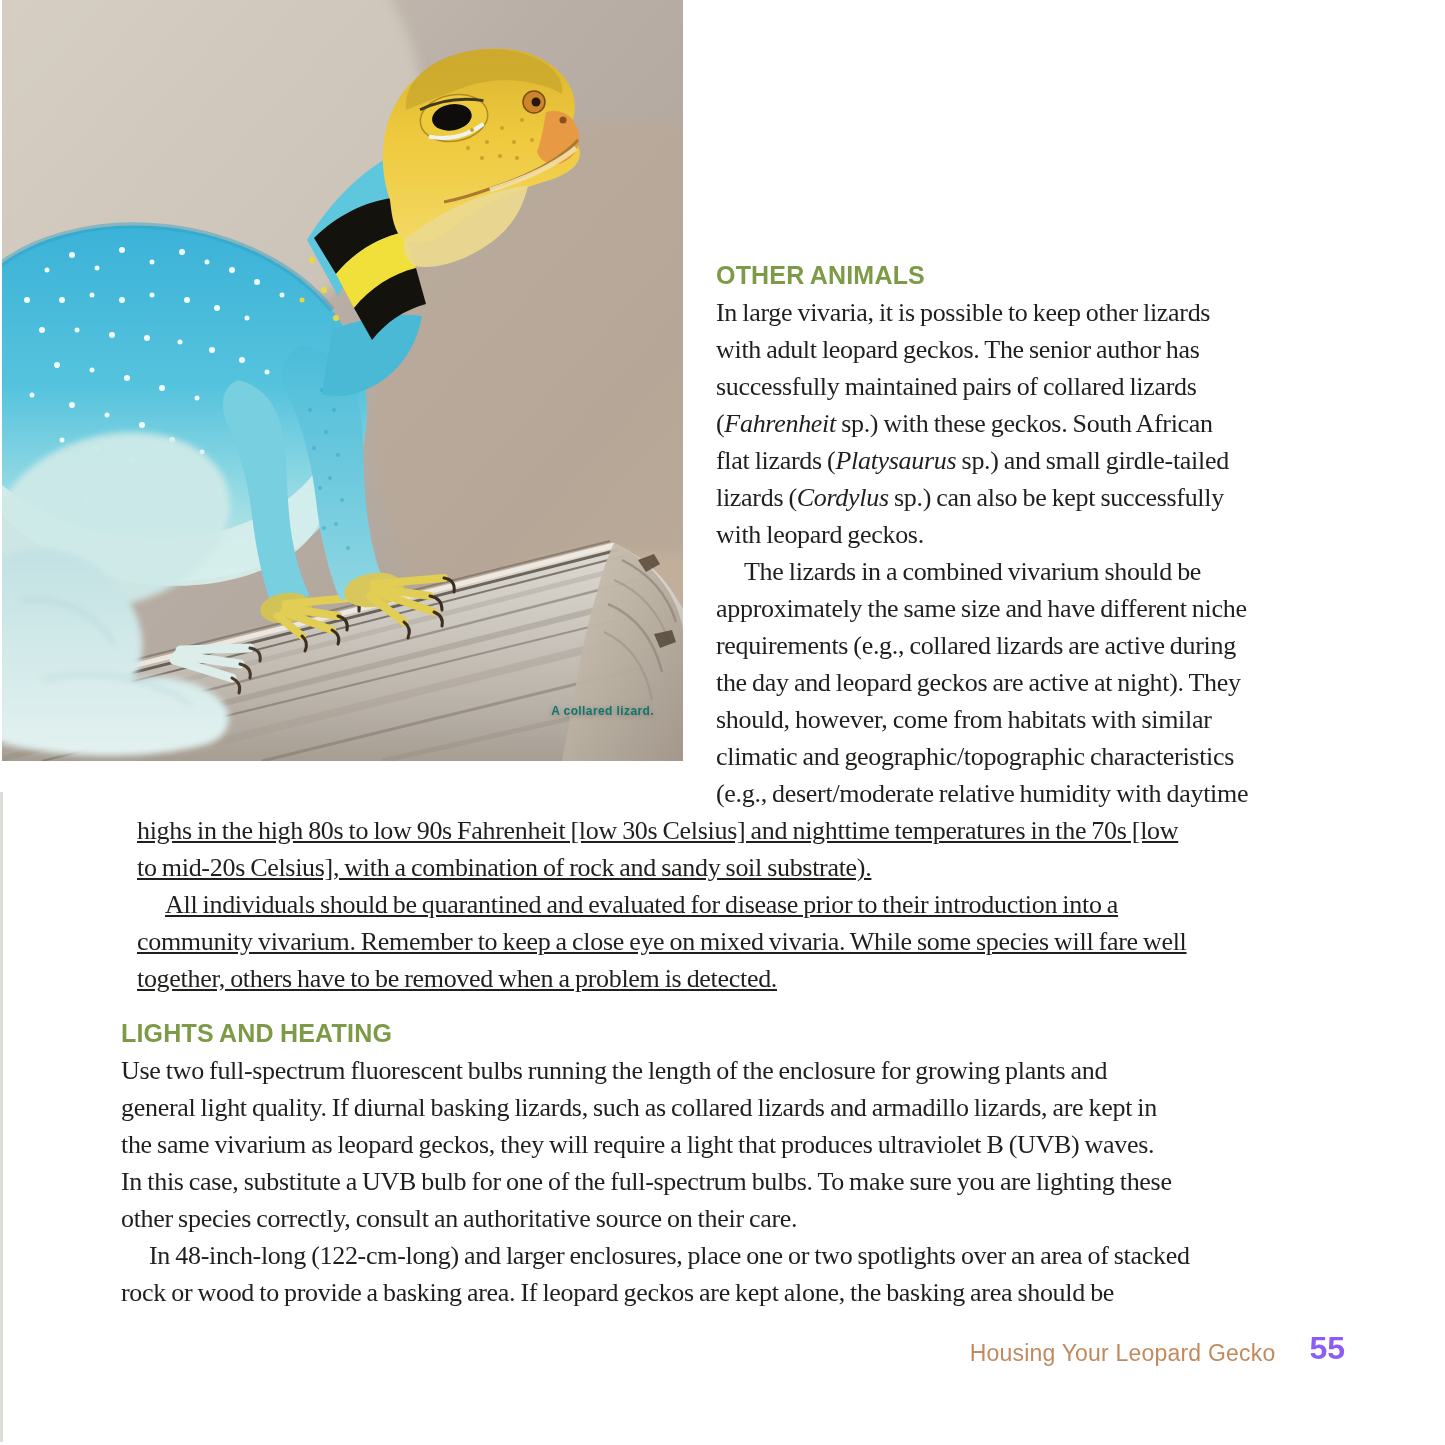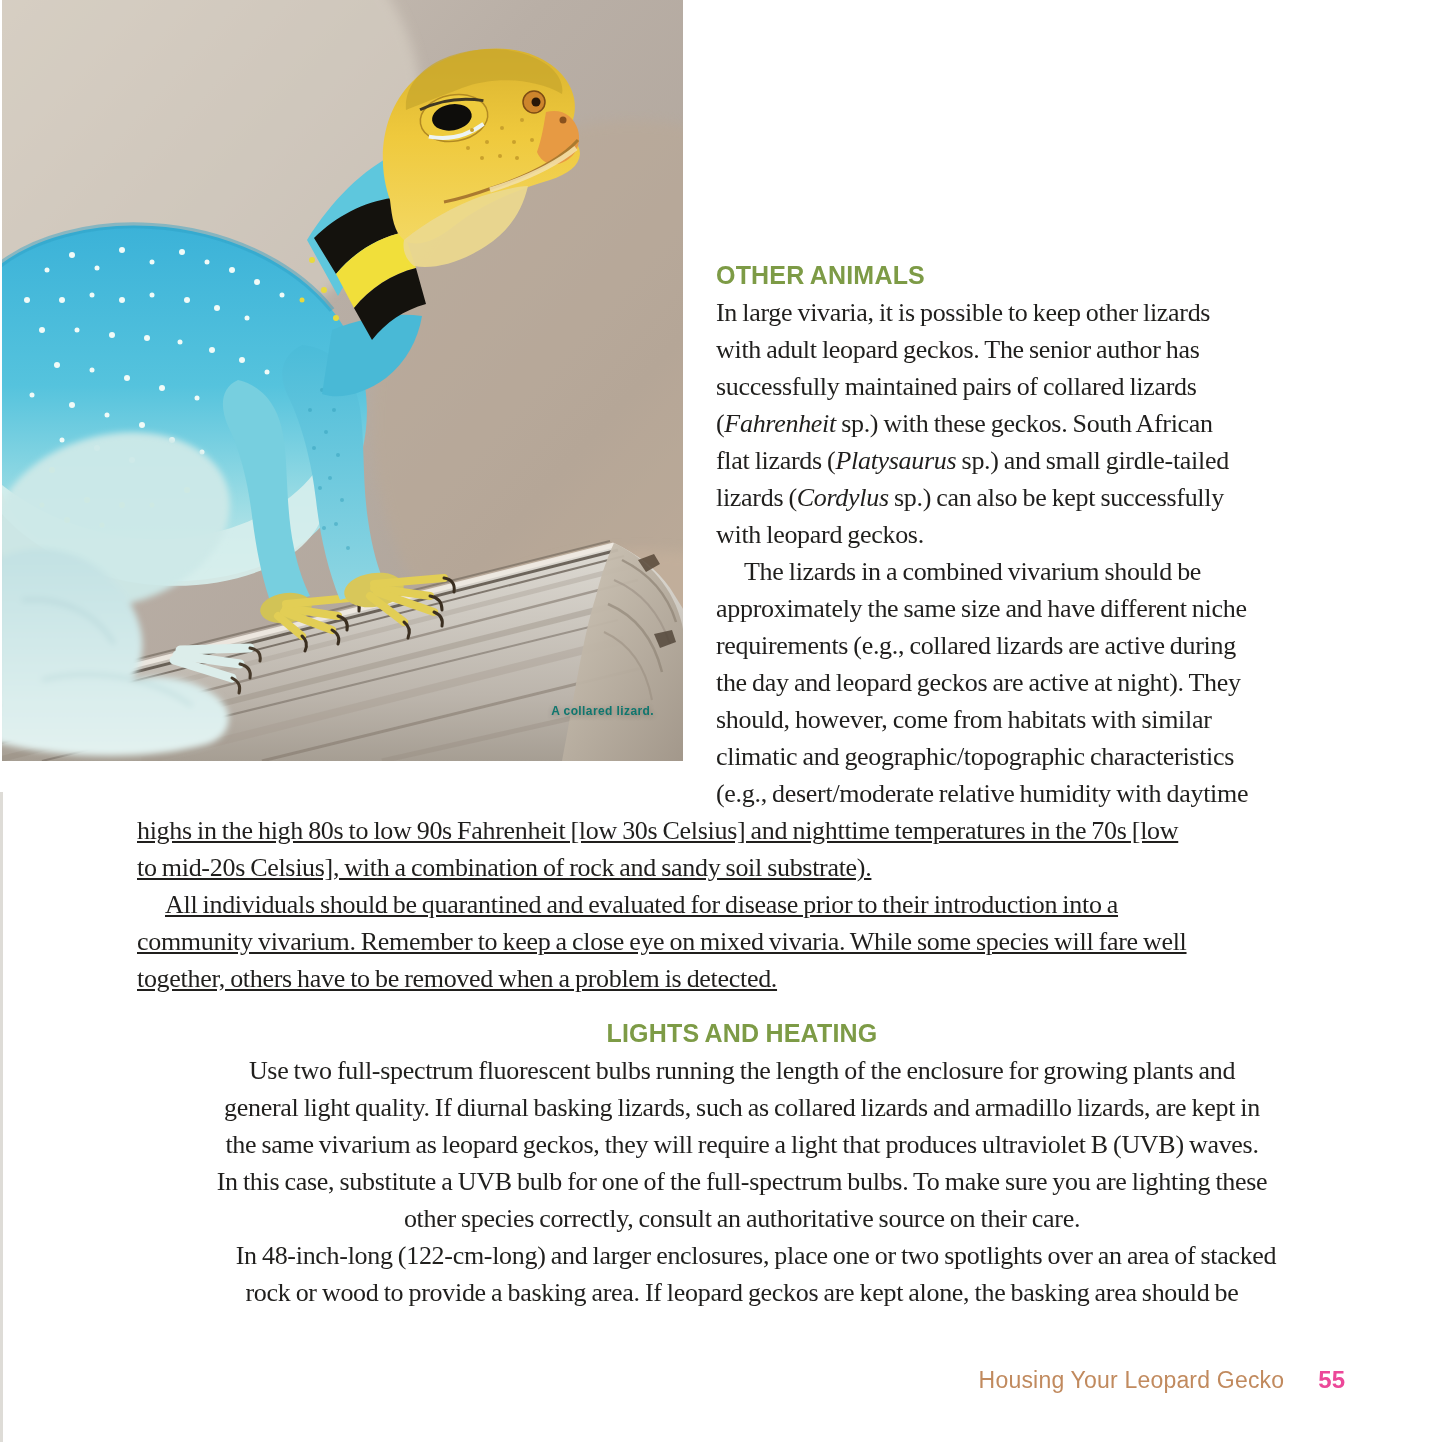--- a/index.html
+++ b/index.html
@@ -17,38 +17,38 @@
     position:absolute; right:29px; top:704px;
     color:#0f766e; font-family:Liberation Sans, sans-serif; font-weight:bold;
     font-size:12px; letter-spacing:.4px;
     text-shadow:0 1px 5px rgba(70,58,46,.35);
   }
 
   
   .textcol { position:absolute; color:#201f1d; font-size:26px; letter-spacing:-0.3px; word-spacing:-1px; }
   .col-right   { left:716px; top:260px; width:600px; }
   .block-full  { left:137px; top:812px; width:1210px;text-decoration:underline; }
-  .block-lights{ left:137px; top:1018px; width:1210px;text-align:center; }
+  .block-lights{ left:121px; top:1018px; width:1210px; }
   .sec-heading {
     font-family:"Liberation Sans", sans-serif; font-weight:bold;
     font-size:25px; line-height:30px; margin:0 0 4px 0;
     color:#7d9b46; letter-spacing:.2px;
   }
   .line { line-height:37px; height:37px; white-space:nowrap; }
   .line.indent { padding-left:28px; }
   .line i { font-style:italic; }
 
   
   .footer {
-    position:absolute; top:1366px; right:100px;
+    position:absolute; top:1330px; right:100px;
     display:flex; align-items:flex-end; gap:34px;
     font-family:"Liberation Sans", sans-serif;
   }
   .footer-title { color:#c18a5e; font-size:23px; letter-spacing:.2px; }
-  .footer-page  { color:#ec4899; font-size:24px; font-weight:bold; }
+  .footer-page  { color:#8b5cf6; font-size:32px; font-weight:bold; }
 
   .edge-artifact { position:absolute; left:0; top:792px; width:3px; height:650px; background:#dedcd7; }
 </style>
 </head>
 <body>
 
 <div class="page">
 
   <figure class="photo">
     <svg viewBox="0 0 681 761" preserveAspectRatio="none" role="img">

